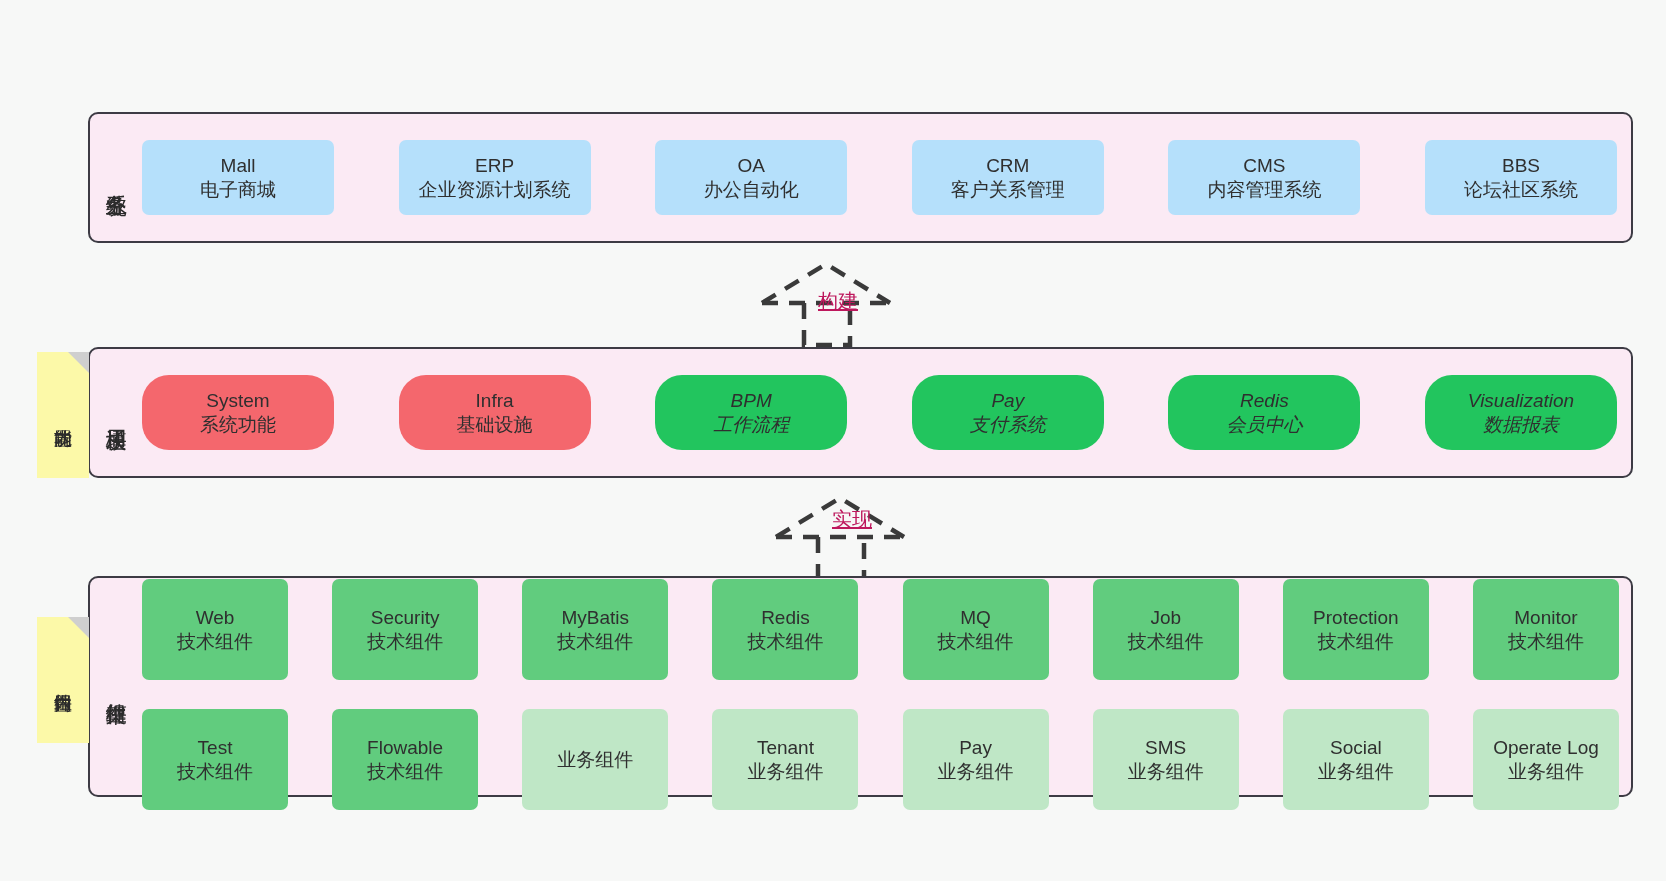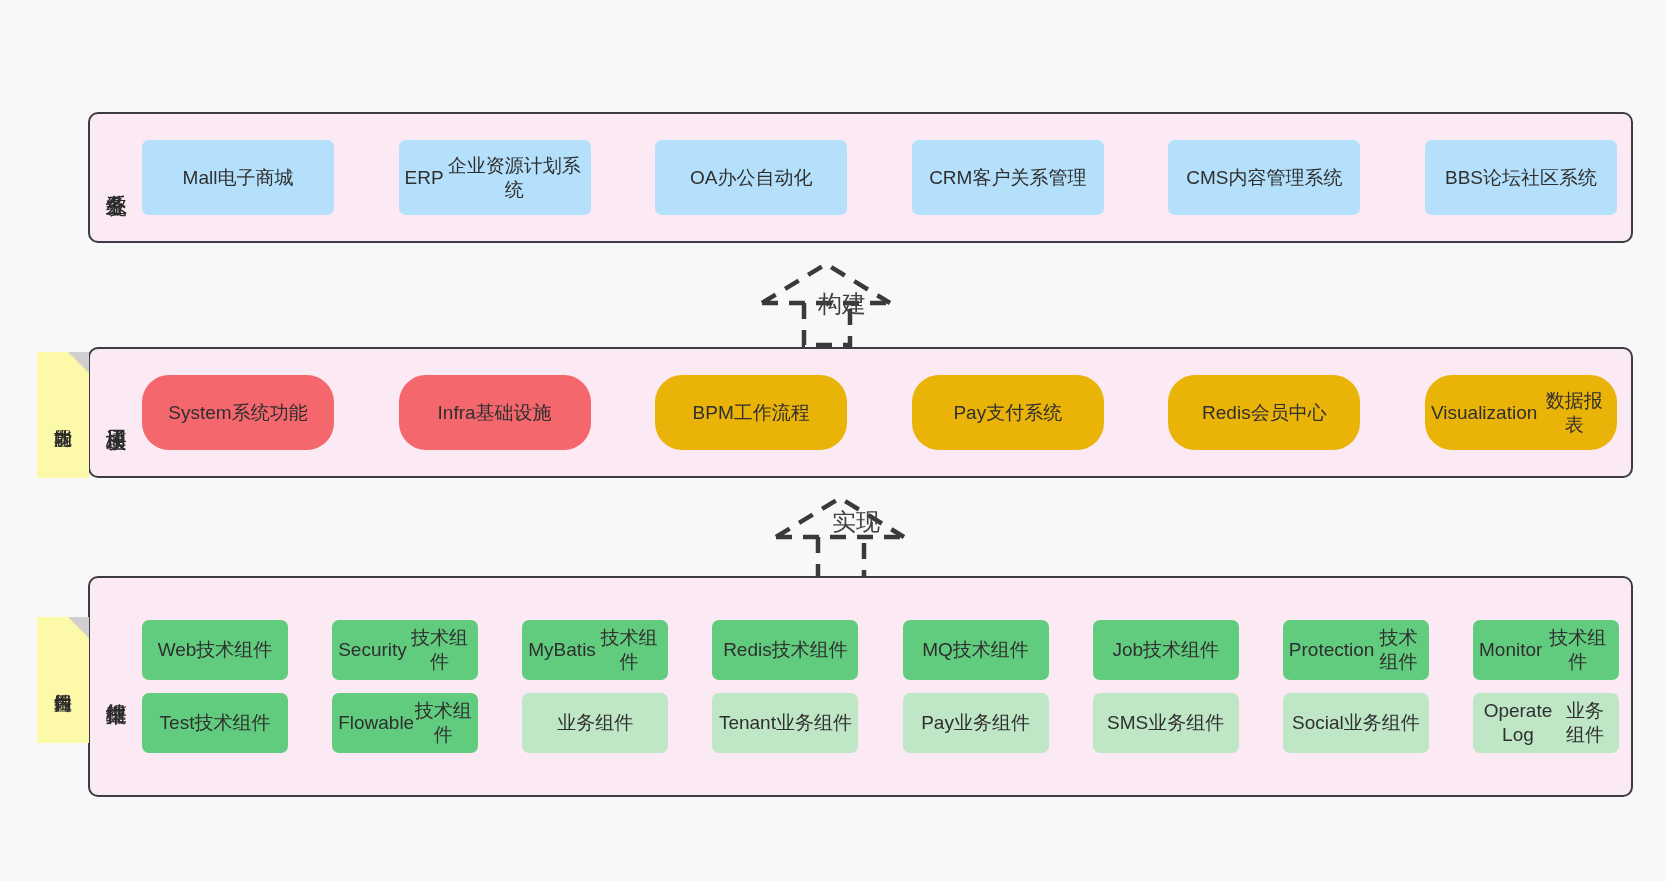--- a/index.html
+++ b/index.html
@@ -61,50 +61,50 @@
     display: flex;
     flex-direction: row;
     gap: 0;
     justify-content: space-between;
   }
 
   .cell {
     box-sizing: border-box;
     border-radius: 7px;
     display: flex;
-    flex-direction: row;
+    flex-direction: column;
     align-items: center;
     justify-content: center;
     text-align: center;
     font-size: 19px;
     line-height: 1.24;
     color: #2f2f2f;
     padding: 4px 6px;
   }
   .cell .t1 { display: block; }
   .cell .t2 { display: block; }
 
   
   .c-blue       { background: #b5e0fb; }
   .c-red        { background: #f4676d; }
-  .c-pink       { background: #eab308; }
+  .c-pink       { background: #22c55e; font-style: italic; }
   .c-green      { background: #61cc7e; }
   .c-lightgreen { background: #bfe7c6; }
 
   
   #layer-business { left: 88px; top: 112px; width: 1545px; height: 131px; }
   #layer-business .cell { width: 192px; height: 75px; }
 
   
   #layer-common { left: 88px; top: 347px; width: 1545px; height: 131px; }
   #layer-common .cell { width: 192px; height: 75px; border-radius: 27px; }
 
   
   #layer-framework { left: 88px; top: 576px; width: 1545px; height: 221px; }
-  #layer-framework .cell { width: 146px; height: 60px; }
+  #layer-framework .cell { width: 146px; height: 101px; margin-top: 16px; }
   #layer-framework .layer-body { gap: 13px; padding-right: 12px; }
 
   
   .note {
     position: absolute;
     background: #fcf9a8;
     width: 52px;
     box-sizing: border-box;
     display: flex;
     align-items: center;
@@ -126,24 +126,25 @@
     border-top: 21px solid #cfcfcf;
     border-left: 21px solid transparent;
   }
   #note-builtin-func { left: 37px; top: 352px; height: 126px; }
   #note-builtin-comp { left: 37px; top: 617px; height: 126px; }
 
   
   .arrow-wrap { position: absolute; }
   .arrow-label {
     position: absolute;
-    font-size: 24px;
-    color: #404040;
+    font-size: 20px;
+    color: #be185d;
     background: transparent;
     white-space: nowrap;
+    text-decoration: underline;
   }
   svg { display: block; overflow: visible; }
 </style>
 </head>
 <body>
 
 <div id="canvas">
 
   <div class="layer" id="layer-business">
     <div class="layer-label">业务系统</div>

